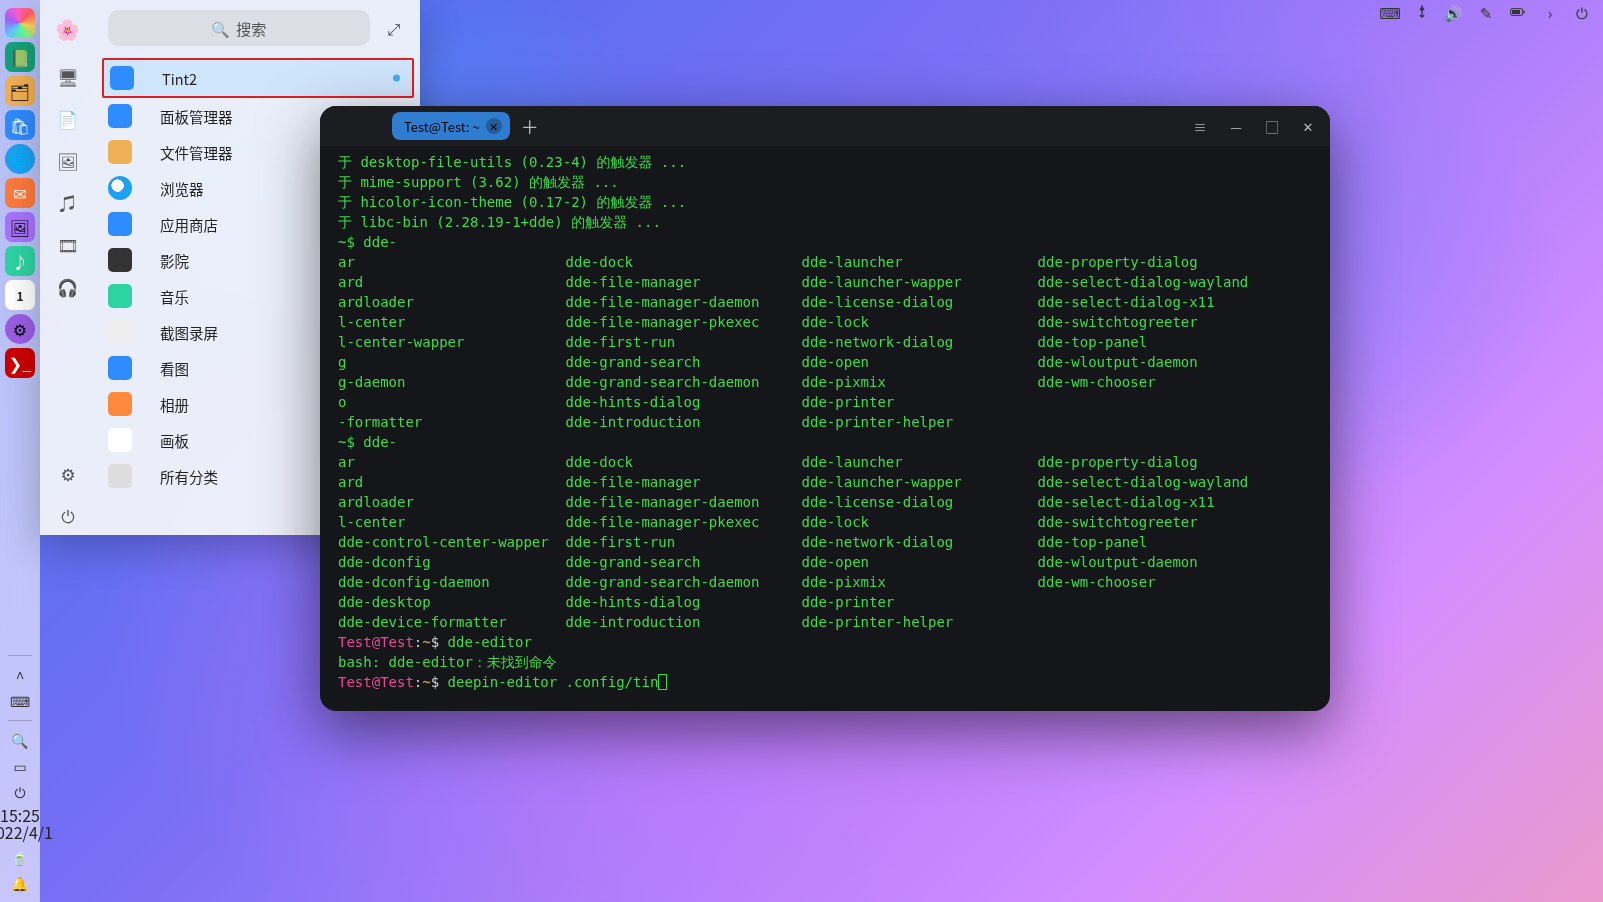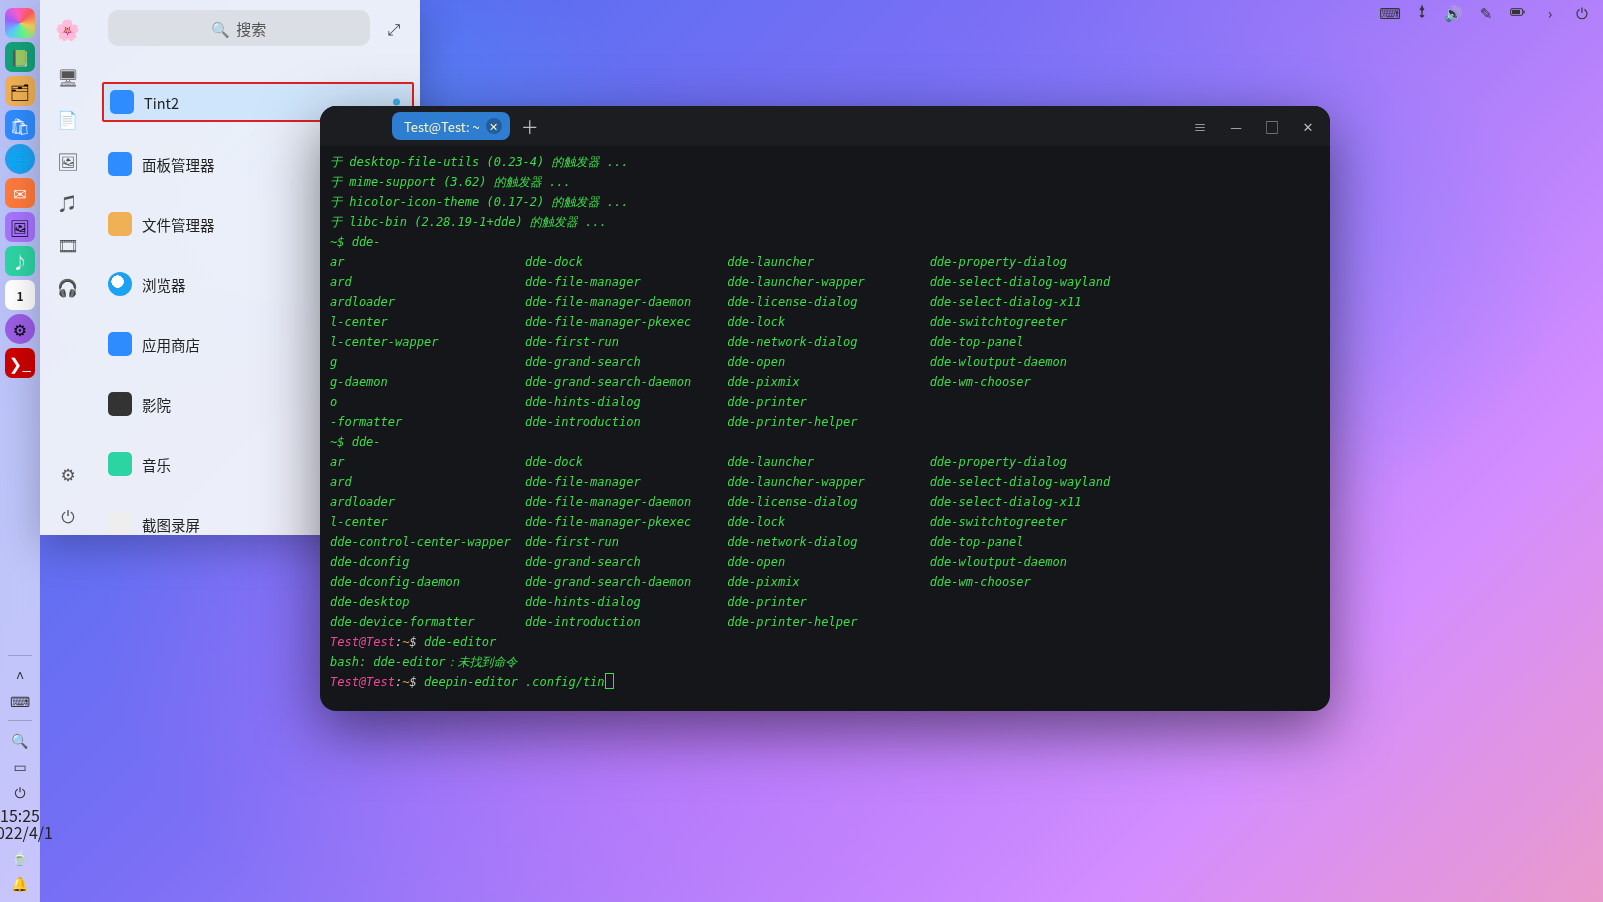--- a/index.html
+++ b/index.html
@@ -45,47 +45,47 @@
   .launcher-side { width:56px; display:flex; flex-direction:column; align-items:center; padding-top:10px; gap:2px; }
   .ls-top { width:36px; height:36px; border-radius:8px; display:flex; align-items:center; justify-content:center; font-size:20px; }
   .ls-icon { width:40px; height:40px; display:flex; align-items:center; justify-content:center; color:#555; font-size:17px; cursor:pointer; }
   .ls-spacer { flex:1; }
   .launcher-main { flex:1; display:flex; flex-direction:column; }
   .search-row { display:flex; align-items:center; gap:10px; padding:10px 12px; }
   .search-box { flex:1; height:36px; background:#dbdee4; border-radius:10px; display:flex; align-items:center; justify-content:center; color:#555; font-size:15px; gap:6px; }
   .search-box .mag { opacity:.7; }
   .expand-btn { width:28px; height:28px; display:flex; align-items:center; justify-content:center; color:#444; cursor:pointer; font-size:16px;}
   .app-list { flex:1; padding:2px 6px 10px; overflow:auto; }
-  .app-item { position:relative; height:36px; display:flex; align-items:center; gap:10px; padding:0 10px 0 6px; border-radius:8px; cursor:pointer; font-size:14.5px; color:#222;margin-top:24px; }
+  .app-item { position:relative; height:36px; display:flex; align-items:center; gap:28px; padding:0 10px 0 6px; border-radius:8px; cursor:pointer; font-size:14.5px; color:#222; }
   .app-item .ico { width:24px; height:24px; border-radius:5px; display:flex; align-items:center; justify-content:center; font-size:14px; }
   .app-item.selected { background:#cfe5fb; }
   .app-item .dot { position:absolute; right:12px; top:50%; transform:translateY(-50%); width:7px; height:7px; border-radius:50%; background:#3daee9; }
   .app-item.highlighted-box { border:2px solid #e02020; border-radius:2px; height:40px; }
   .app-item .chev { position:absolute; right:12px; color:#888; font-size:14px; }
   .ico.blue { background:#2f8cff; }
   .ico.browser { background:radial-gradient(circle at 40% 40%, #fff 0 30%, #1da1f2 31% 100%); border-radius:50%; }
   .ico.fm { background:#f0b055; }
   .ico.store { background:#2f8cff; }
   .ico.music { background:#2dd4a3; }
   .ico.movie { background:#333; }
   .ico.capture { background:#eee; }
   .ico.viewer { background:#2f8cff; }
   .ico.album { background:#ff8a3d; }
   .ico.draw { background:#fff; }
   .ico.all { background:#ddd; }
 
   
   .term-win { position:absolute; left:320px; top:106px; width:1010px; height:605px; background:#141619; border-radius:16px; box-shadow:0 20px 60px rgba(0,0,0,0.5); display:flex; flex-direction:column; overflow:hidden; }
   .term-titlebar { height:40px; background:#1b1d21; display:flex; align-items:center; padding:0 8px; gap:8px; }
-  .term-tab { height:28px; background:#2f7dd1; color:#fef9c3; border-radius:8px; display:flex; align-items:center; padding:0 8px 0 12px; font-size:13px; gap:6px; }
+  .term-tab { height:28px; background:#2f7dd1; color:#000000; border-radius:8px; display:flex; align-items:center; padding:0 8px 0 12px; font-size:13px; gap:6px; }
   .term-tab .close { width:16px; height:16px; background:rgba(0,0,0,0.25); border-radius:50%; display:flex; align-items:center; justify-content:center; font-size:11px; cursor:pointer; }
   .term-newtab { width:24px; height:24px; display:flex; align-items:center; justify-content:center; color:#bbb; font-size:18px; cursor:pointer; }
   .term-spacer { flex:1; }
   .term-winbtn { width:28px; height:28px; display:flex; align-items:center; justify-content:center; color:#bbb; cursor:pointer; font-size:13px; }
-  .term-body { flex:1; padding:6px 10px 8px; font-family:"DejaVu Sans Mono","Menlo","Consolas",monospace; font-size:12px; line-height:20px; color:#3fdc4a; white-space:pre; overflow:hidden;font-style:italic; }
+  .term-body { flex:1; padding:6px 18px 8px; font-family:"DejaVu Sans Mono","Menlo","Consolas",monospace; font-size:14px; line-height:20px; color:#3fdc4a; white-space:pre; overflow:hidden; }
   .term-body .orange { color:#e8a23c; }
   .term-body .teal { color:#ec4899; }
   .term-body .white { color:#d0d0d0; }
   .cursor { display:inline-block; width:9px; height:16px; border:1px solid #3fdc4a; vertical-align:text-bottom; }
 </style>
 </head>
 <body>
 
 <div class="bg-swirl"></div>
 

